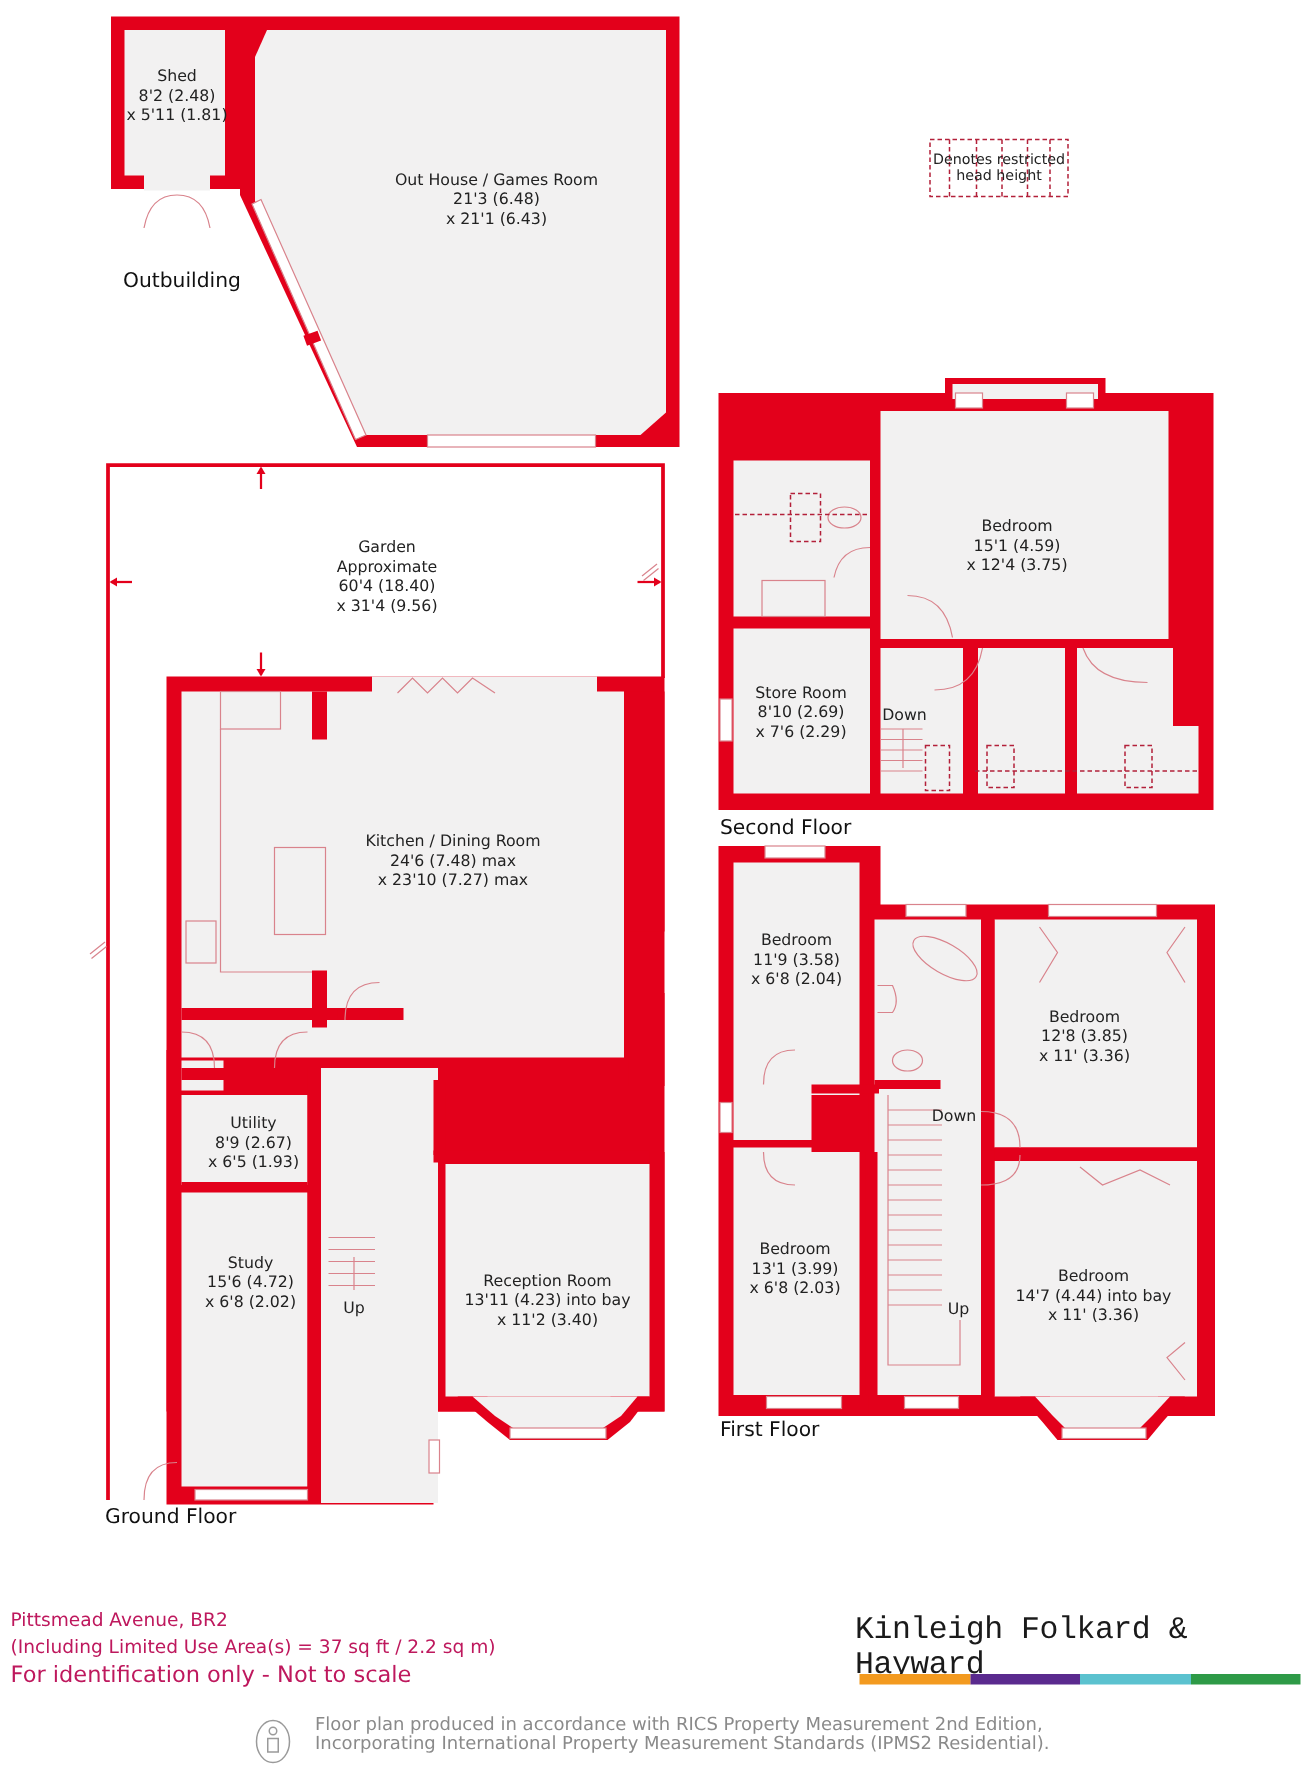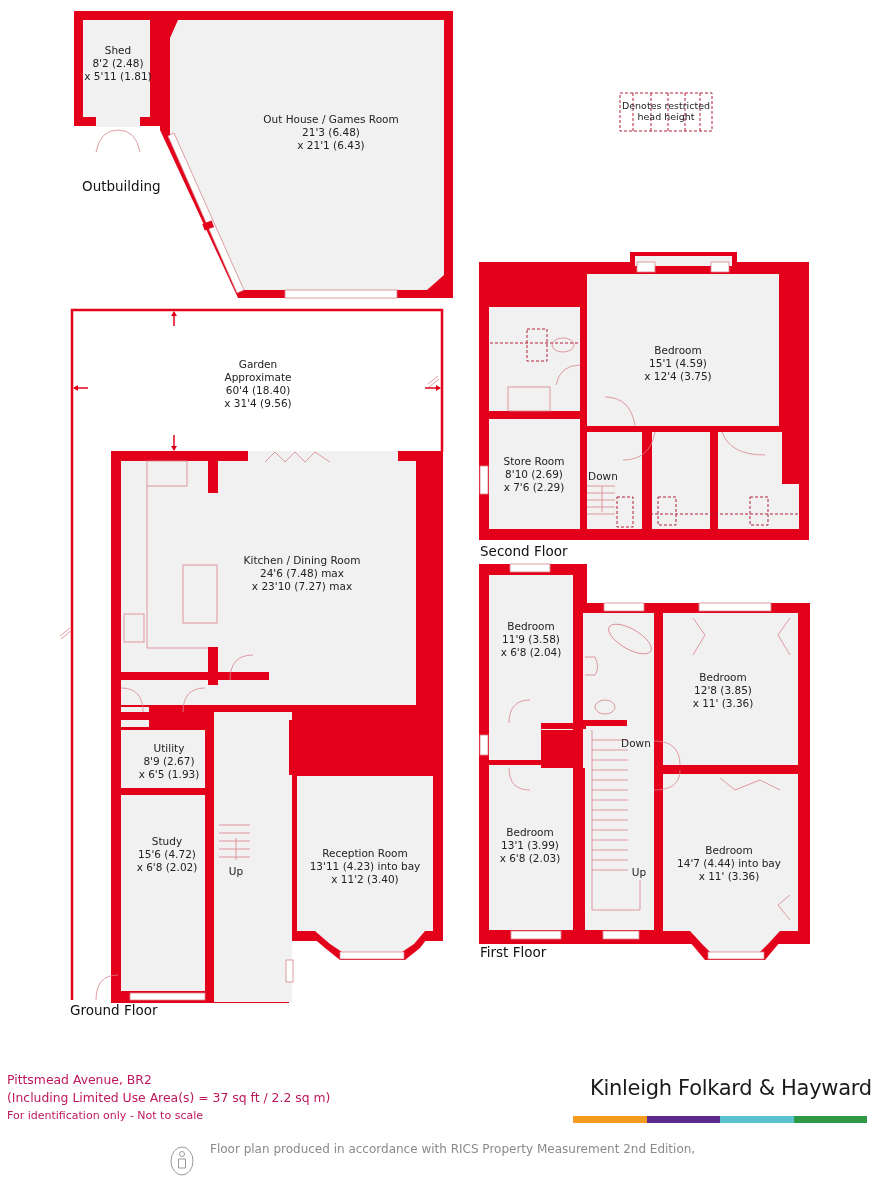--- a/index.html
+++ b/index.html
@@ -7,22 +7,22 @@
          font-family: "DejaVu Sans", "Liberation Sans", sans-serif; color: #1a1a1a; }
   #plan { position: absolute; left: 0; top: 0; width: 872px; height: 1184px; }
   .w { fill: #e3001b; }
   .fl { fill: #f2f1f1; }
   .ln { stroke: #d9838c; stroke-width: 0.8; fill: none; }
   .dsh { stroke: #b3203a; stroke-width: 1; fill: none; stroke-dasharray: 3 2; }
   .win { fill: #ffffff; stroke: #d9838c; stroke-width: 0.8; }
   .lbl { font-family: "DejaVu Sans", sans-serif; font-size: 10.5px; fill: #222; text-anchor: middle; }
   .flr { font-family: "DejaVu Sans", sans-serif; font-size: 13.5px; fill: #111; }
   .info { position: absolute; left: 7px; top: 1024px; font-size: 12.4px; line-height: 17.5px; color: #be185d; margin-top: 47px; }
-  .info .small { font-size: 11px; line-height: 20px; }
-  .brand { position: absolute; left: 590px; top: 1076px; font-size: 21px; color: #1a1a1a; letter-spacing: -0.3px; }
+  .info .small { font-size: 15px; line-height: 20px; }
+  .brand { position: absolute; left: 570px; top: 1076px; font-size: 21px; color: #1a1a1a; letter-spacing: -0.3px; font-family: Liberation Mono, monospace; }
   .bar { position: absolute; top: 1116px; height: 7px; }
   .foot { position: absolute; left: 210px; top: 1143px; font-size: 12px; color: #8a8a8a; line-height: 12.5px; }
   .foot-ico { position: absolute; left: 170px; top: 1146px; width: 24px; height: 30px; }
   .copy { position: absolute; left: 600px; top: 1209px; font-size: 12px; color: #8a8a8a; }
 </style>
 </head>
 <body>
 
 <svg id="plan" viewBox="0 0 872 1184" xmlns="http://www.w3.org/2000/svg">
 
@@ -266,14 +266,15 @@
 <div class="bar" style="left:720px;width:74px;background:#5bc2cf"></div>
 <div class="bar" style="left:794px;width:73px;background:#2e9a47"></div>
 
 <svg class="foot-ico" viewBox="0 0 24 30">
   <ellipse cx="12" cy="15" rx="11" ry="14" fill="none" stroke="#9a9a9a" stroke-width="1"></ellipse>
   <circle cx="12" cy="8" r="2.5" fill="none" stroke="#9a9a9a" stroke-width="1"></circle>
   <path d="M8.5 22 L8.5 13 L15.5 13 L15.5 22 Z" fill="none" stroke="#9a9a9a" stroke-width="1"></path>
 </svg>
 <div class="foot">
   <div>Floor plan produced in accordance with RICS Property Measurement 2nd Edition,</div>
+  <div>Incorporating International Property Measurement Standards (IPMS2 Residential).</div>
 </div>
 <div class="copy">© nichecom 2025.</div>
 
 </body></html>

